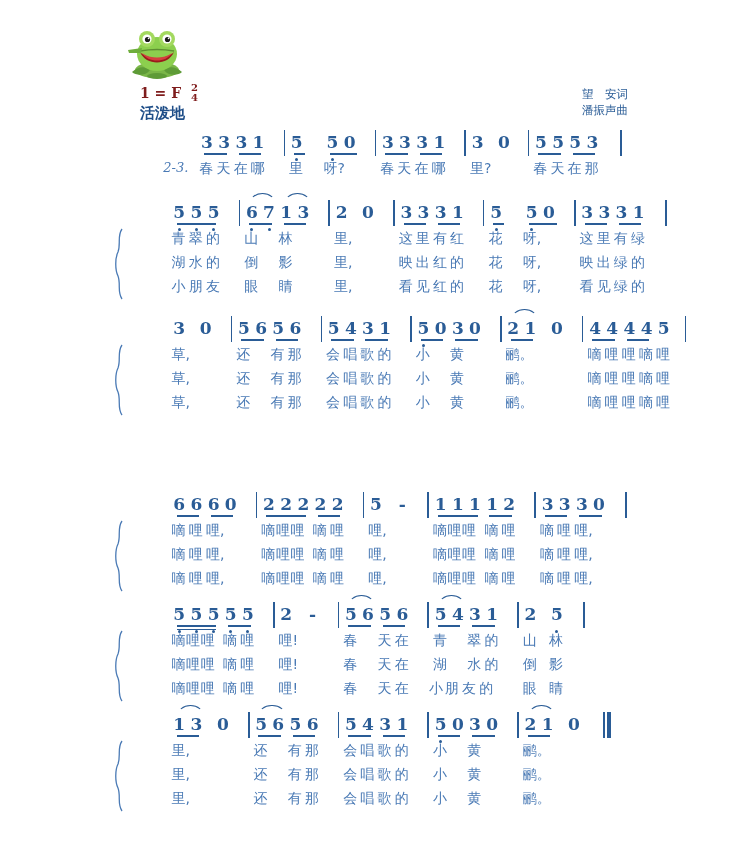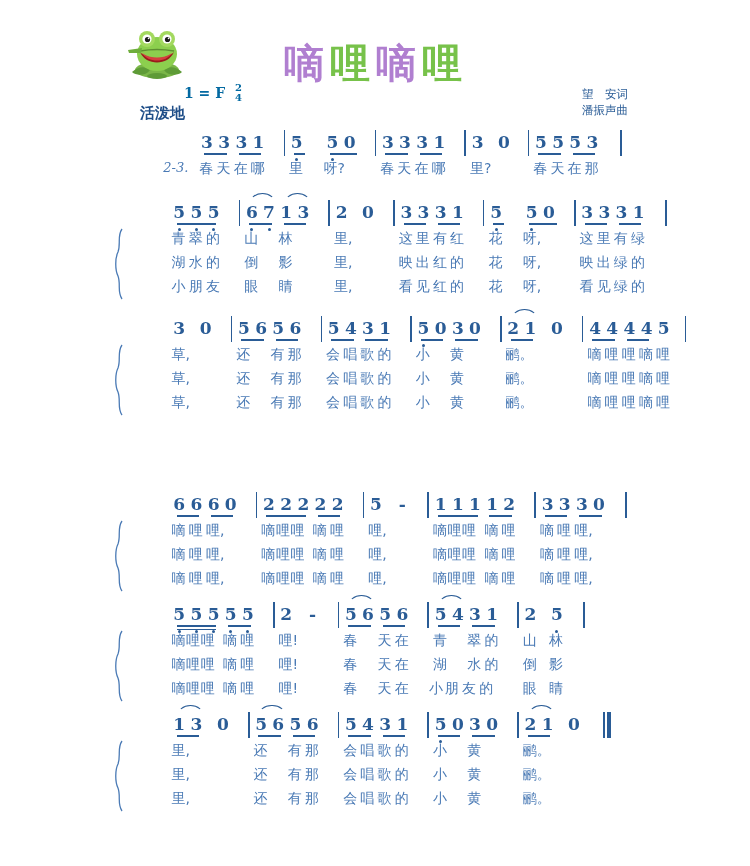--- a/index.html
+++ b/index.html
@@ -43,26 +43,25 @@
     letter-spacing: 4px;
     font-family: "DejaVu Sans", "Liberation Sans", sans-serif;
     white-space: nowrap;
   }
   .title span { display: inline-block; padding: 0 1px; }
 
   .keysig {
     position: absolute;
     left: 140px;
     top: 84px;
-    color: #0369a1;
+    color: #7f1d1d;
     font-size: 14px;
     font-weight: bold;
     font-family: "DejaVu Serif", "Liberation Serif", serif;
     white-space: nowrap;
-    margin-left: 44px;
   }
   .keysig .frac {
     display: inline-block;
     vertical-align: middle;
     font-size: 10px;
     line-height: 1.0;
     text-align: center;
     margin-left: 5px;
     position: relative;
     top: -1px;
@@ -225,21 +224,20 @@
       <circle cx="22.6" cy="12.3" r="0.9" fill="#ffffff"></circle>
       <circle cx="42.6" cy="12.3" r="0.9" fill="#ffffff"></circle>
       <path d="M14 26 C20 40 42 40 48 26 C40 34 22 34 14 26 Z" fill="#9a1b1b"></path>
       <path d="M16 27 C22 37 40 37 46 27 C38 33 24 33 16 27 Z" fill="#d4403f"></path>
       <path d="M14 25 Q31 22 48 25" stroke="#5e8f32" stroke-width="1.6" fill="none"></path>
       <path d="M2 24 L16 22 L15 27 L3 27 Z" fill="#6fae3c"></path>
       <ellipse cx="31" cy="50" rx="10" ry="3" fill="#5e9b37"></ellipse>
     </svg>
   </div>
 
-  <div class="title" id="title-host"><span style="color: rgb(176, 127, 208);">嘀</span><span style="color: rgb(119, 194, 74);">哩</span><span style="color: rgb(176, 127, 208);">嘀</span><span style="color: rgb(119, 194, 74);">哩</span></div>
 
   <div class="keysig">
     <span>1 = F</span>
     <span class="frac">
       <span class="num">2</span>
       <span class="den">4</span>
     </span>
   </div>
 
   <div class="tempo">活泼地</div>

